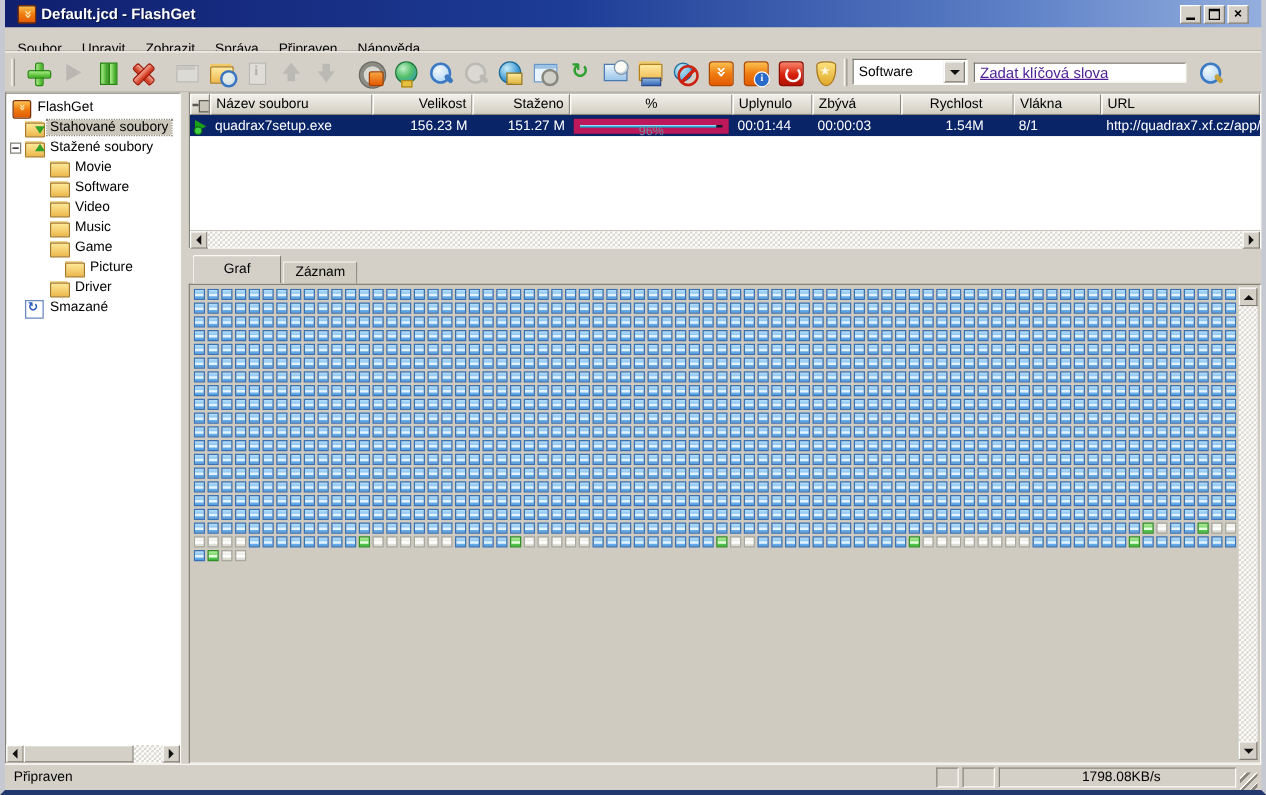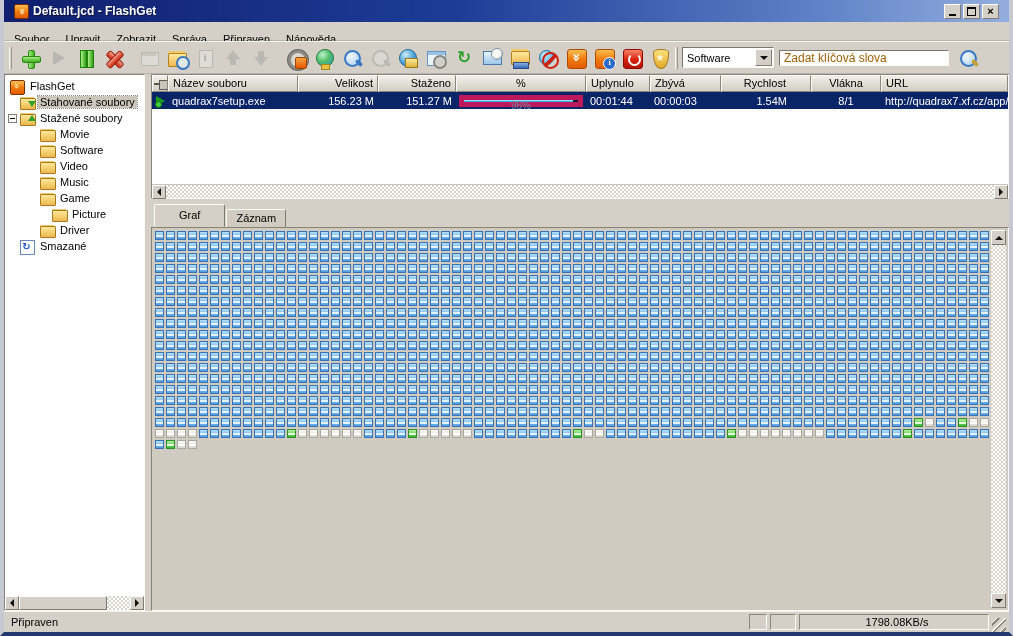--- a/index.html
+++ b/index.html
@@ -88,21 +88,21 @@
   .i-security::before { left:4px; top:2px; width:14px; height:18px; background:linear-gradient(#fce27c,#e0a82a); border:1px solid #a8781c; border-radius:7px 7px 50% 50%/3px 3px 70% 70%; }
   .i-security::after { content:"★"; left:4px; top:2px; width:14px; text-align:center; font:10px/17px "DejaVu Sans",sans-serif; color:#fff8e0; }
 
   .combo { width:92px; height:21px; background:#fff; border:1px solid; border-color:#7a766c #fbfaf4 #fbfaf4 #7a766c; display:flex; align-items:center; margin-right:5px; }
   .combo-text { flex:1; padding-left:4px; }
   .combo-btn { width:17px; height:17px; margin-right:1px; background:#d4d0c8; border:1px solid; border-color:#fff #807c74 #807c74 #fff; display:flex; align-items:center; justify-content:center; }
   .tri-d { width:0; height:0; border-left:4px solid transparent; border-right:4px solid transparent; border-top:4px solid #101010; }
   .tri-u { width:0; height:0; border-left:4px solid transparent; border-right:4px solid transparent; border-bottom:4px solid #101010; }
   .tri-l { width:0; height:0; border-top:4px solid transparent; border-bottom:4px solid transparent; border-right:4px solid #101010; }
   .tri-r { width:0; height:0; border-top:4px solid transparent; border-bottom:4px solid transparent; border-left:4px solid #101010; }
-  .search-input { width:170px; height:16px; border:1px solid; border-color:#7a766c #fbfaf4 #fbfaf4 #7a766c; padding-left:4px; color:#a16207; font:12px "Liberation Sans",sans-serif; outline:none; }
+  .search-input { width:170px; height:16px; border:1px solid; border-color:#7a766c #fbfaf4 #fbfaf4 #7a766c; padding-left:4px; color:#4c1d95; font:12px "Liberation Sans",sans-serif; outline:none;text-decoration:underline; }
   .tb-search-go { margin-left:8px; }
 
   
   .main { flex:1; min-height:0; display:flex; }
 
   
   .sidebar { flex:0 0 141px; display:flex; flex-direction:column; background:#fff;
     border:1px solid; border-color:#8a867c #fbfaf4 #fbfaf4 #8a867c; }
   .tree { flex:1; overflow:hidden; padding-top:3px; }
   .trow { height:16px; display:flex; align-items:center; position:relative; white-space:nowrap; }
@@ -143,21 +143,21 @@
   .lrow { height:17px; flex:0 0 17px; display:flex; background:#0a2468; color:#fff; align-items:center; }
   .lc { padding:0 4px; overflow:hidden; white-space:nowrap; }
   .col-pin { flex:0 0 16px; padding:1px 1px 0; }
   .col-name { flex:0 0 130px; }
   .col-size { flex:0 0 80px; text-align:right; }
   .col-down { flex:0 0 78px; text-align:right; }
   .col-pct  { flex:0 0 130px; text-align:center; }
   .col-ela  { flex:0 0 64px; }
   .col-rem  { flex:0 0 71px; }
   .col-spd  { flex:0 0 90px; text-align:right; padding-right:24px; }
-  .col-thr  { flex:0 0 70px; text-align:center; }
+  .col-thr  { flex:0 0 70px; text-align:left; }
   .col-url  { flex:1; }
   .pin-ico { position:relative; width:12px; height:12px; display:block; margin:1px auto 0; }
   .pin-ico::before { content:""; position:absolute; left:0; top:5px; width:5px; height:2px; background:#5a5a52; }
   .pin-ico::after { content:""; position:absolute; left:5px; top:2px; width:7px; height:8px; background:#cac6ba; border:1px solid #5a5a52; }
   .dl-ico { position:relative; width:12px; height:13px; display:block; margin-left:2px; }
   .dl-ico::before { content:""; position:absolute; left:1px; top:1px; width:0; height:0; border-left:9px solid #18a018; border-top:5px solid transparent; border-bottom:5px solid transparent; }
   .dl-ico::after { content:""; position:absolute; left:0; bottom:0; width:5px; height:5px; border-radius:50%; background:#40cc40; border:1px solid #107010; }
   .pcell { flex:0 0 130px; padding:2px 3px; }
   .pbar { height:12px; background:#0f172a; border:5px solid #be185d; position:relative;text-decoration:underline; }
   .pfill { height:100%; background:linear-gradient(#c4ecf8 0%,#6fcaec 45%,#2aaede 60%,#4abce8 100%); }

